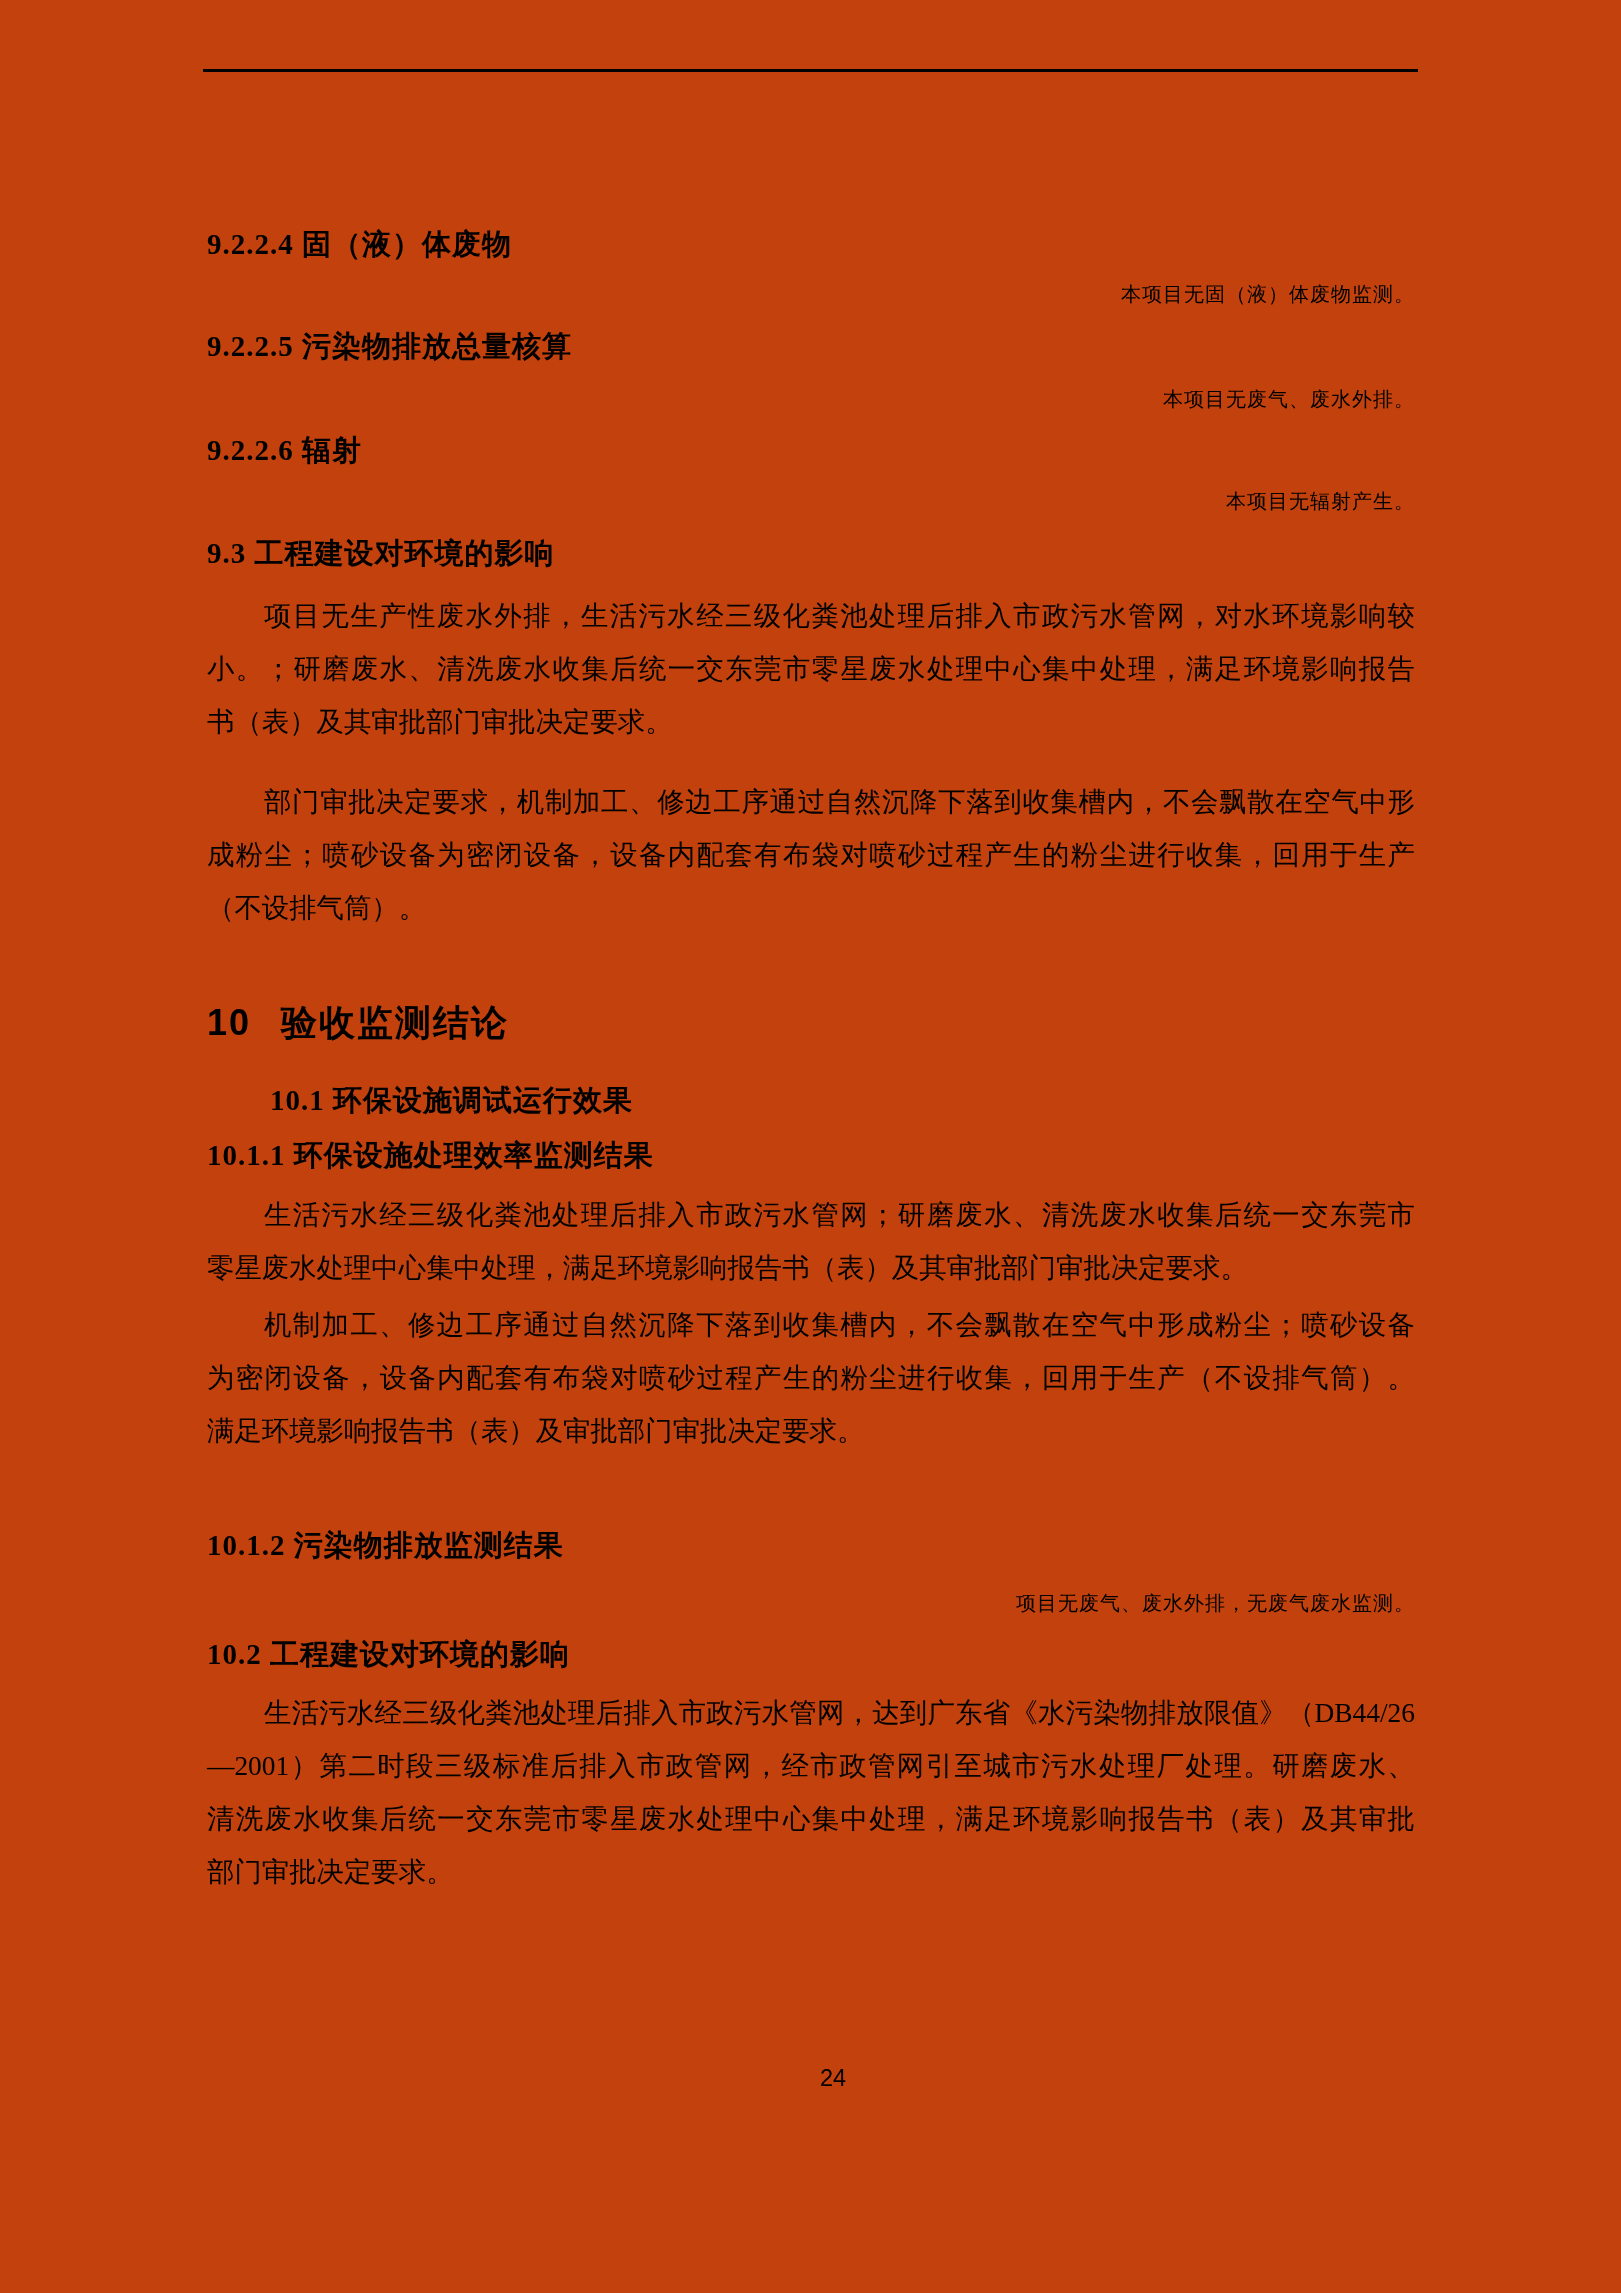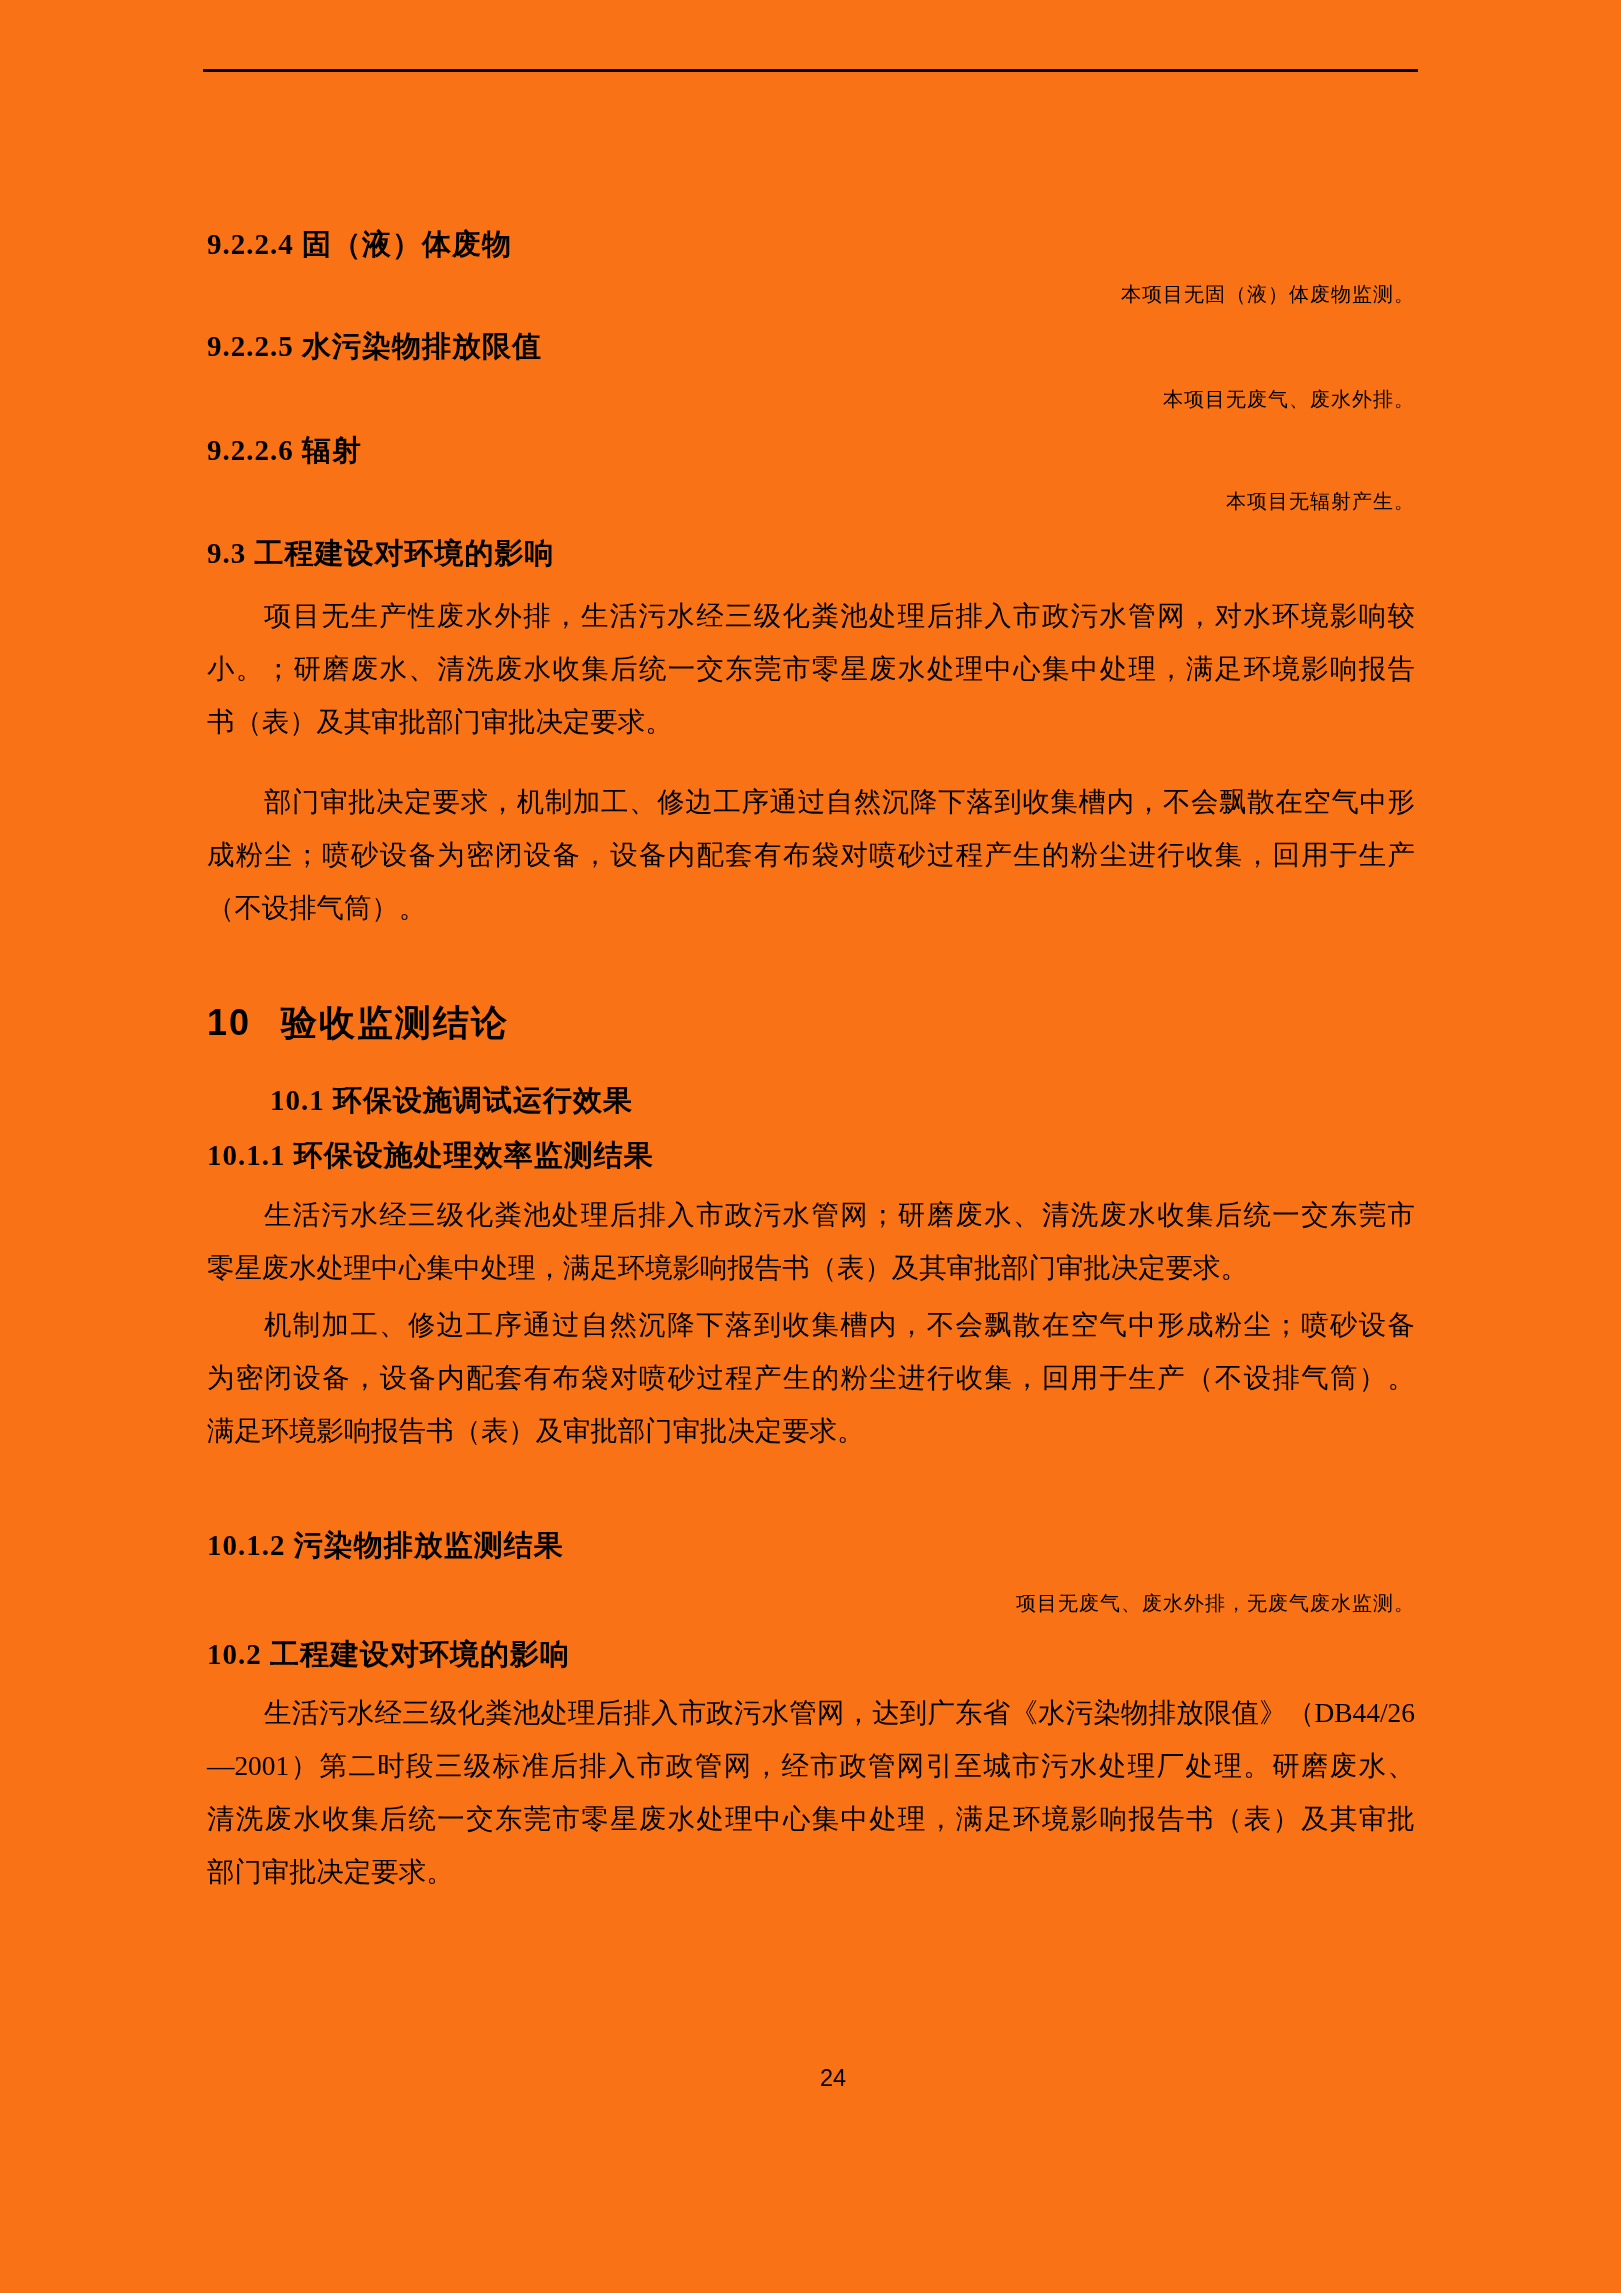--- a/index.html
+++ b/index.html
@@ -4,21 +4,21 @@
 <style>
   html, body {
     margin: 0;
     padding: 0;
     background: #ffffff;
   }
   .page {
     position: relative;
     width: 1621px;
     height: 2294px;
-    background: #f97316;
+    background: #c2410c;
     color: #000000;
     font-family: "Liberation Serif", "DejaVu Serif", serif;
     overflow: hidden;
   }
   .header-rule {
     position: absolute;
     left: 203px;
     top: 69px;
     width: 1215px;
     height: 2.9px;
@@ -86,21 +86,21 @@
 <body>
 
 <div class="page">
 
   <div class="header-rule"></div>
 
   <div class="block h-sub" style="top:225px">9.2.2.4 固（液）体废物</div>
 
   <div class="block stmt" style="top:275px">本项目无固（液）体废物监测。</div>
 
-  <div class="block h-sub" style="top:327px">9.2.2.5 水污染物排放限值</div>
+  <div class="block h-sub" style="top:327px">9.2.2.5 污染物排放总量核算</div>
 
   <div class="block stmt" style="top:380px">本项目无废气、废水外排。</div>
 
   <div class="block h-sub" style="top:431px">9.2.2.6 辐射</div>
 
   <div class="block stmt" style="top:482px">本项目无辐射产生。</div>
 
   <div class="block h-sub" style="top:534px">9.3 工程建设对环境的影响</div>
 
   <div class="block para" style="top:590px">

